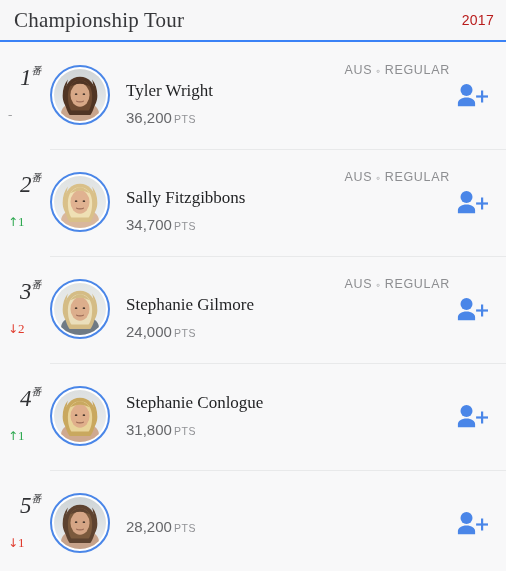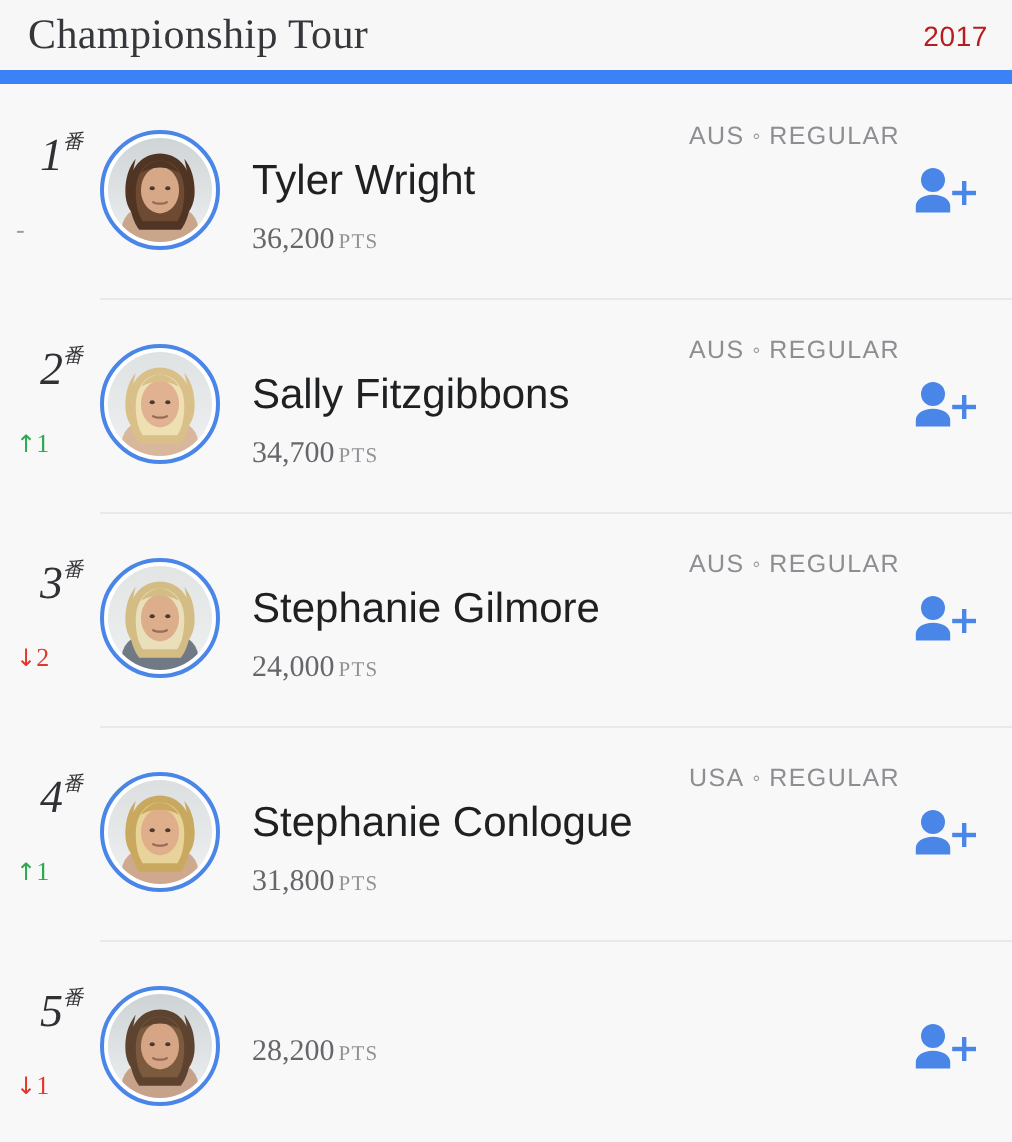--- a/index.html
+++ b/index.html
@@ -16,21 +16,21 @@
   }
 
   
   .header {
     height: 42px;
     box-sizing: border-box;
     display: flex;
     align-items: center;
     justify-content: space-between;
     padding: 0 12px 0 14px;
-    border-bottom: 7px solid #3b82f6;
+    border-bottom: 2px solid #3b82f6;
     background: #f7f7f8;
   }
   .header-title {
     font-family: "Liberation Serif", serif;
     font-size: 21px;
     color: #36373a;
     letter-spacing: 0.2px;
     line-height: 1;
   }
   .header-year {
@@ -147,33 +147,32 @@
     white-space: nowrap;
     text-align: right;
   }
   .meta-dot {
     font-size: 9px;
     vertical-align: middle;
     padding: 0 3px;
     color: #9d9ea1;
   }
   .name {
-    font-family: Liberation Sans, sans-serif;
-    font-size: 21px;
+    font-family: Liberation Serif, serif;
+    font-size: 17px;
     color: #1f2022;
     line-height: 1.18;
     white-space: nowrap;
   }
   .points {
     font-size: 15px;
     color: #66676a;
     line-height: 1.3;
     margin-top: 7px;
     white-space: nowrap;
-    font-family: Liberation Serif, serif;
   }
   .points-unit {
     font-size: 10.5px;
     color: #909195;
     letter-spacing: 0.6px;
     padding-left: 2px;
   }
 
   
   .follow-btn {
@@ -383,23 +382,20 @@
               <ellipse cx="25.5" cy="29" rx="1.5" ry="1.1" fill="#4a3a30"></ellipse>
               <ellipse cx="34.5" cy="29" rx="1.5" ry="1.1" fill="#4a3a30"></ellipse>
               <path d="M26 37c1.4 1.2 6.6 1.2 8 0" stroke="#9b6a55" stroke-width="1.3" fill="none" stroke-linecap="round"></path>
               <path d="M14 26c-1 10 1 17 4 21-5-3-8-9-8-16 0-8 2-14 6-19-1 4-2 9-2 14z" fill="#c9a85f"></path>
               <path d="M46 26c1 10-1 17-4 21 5-3 8-9 8-16 0-8-2-14-6-19 1 4 2 9 2 14z" fill="#c9a85f"></path>
             </svg>
           </div>
       </div>
     </div>
     <div class="info">
-      <div class="meta">
-        <span>USA</span><span class="meta-dot">∘</span><span>REGULAR</span>
-      </div>
       <div class="name">Stephanie Conlogue</div>
       <div class="points">
         <span>31,800</span><span class="points-unit">PTS</span>
       </div>
     </div>
     <div class="follow-btn">
       <svg width="32" height="26" viewBox="0 0 32 26">
         <circle cx="10.5" cy="7" r="6" fill="#4a86e8"></circle>
         <path d="M10.5 14.4c-5.1 0-8.6 2.6-8.6 5.6v3.2h17.2v-3.2c0-3-3.5-5.6-8.6-5.6z" fill="#4a86e8"></path>
         <rect x="25" y="7.5" width="2.2" height="12" fill="#4a86e8"></rect>

